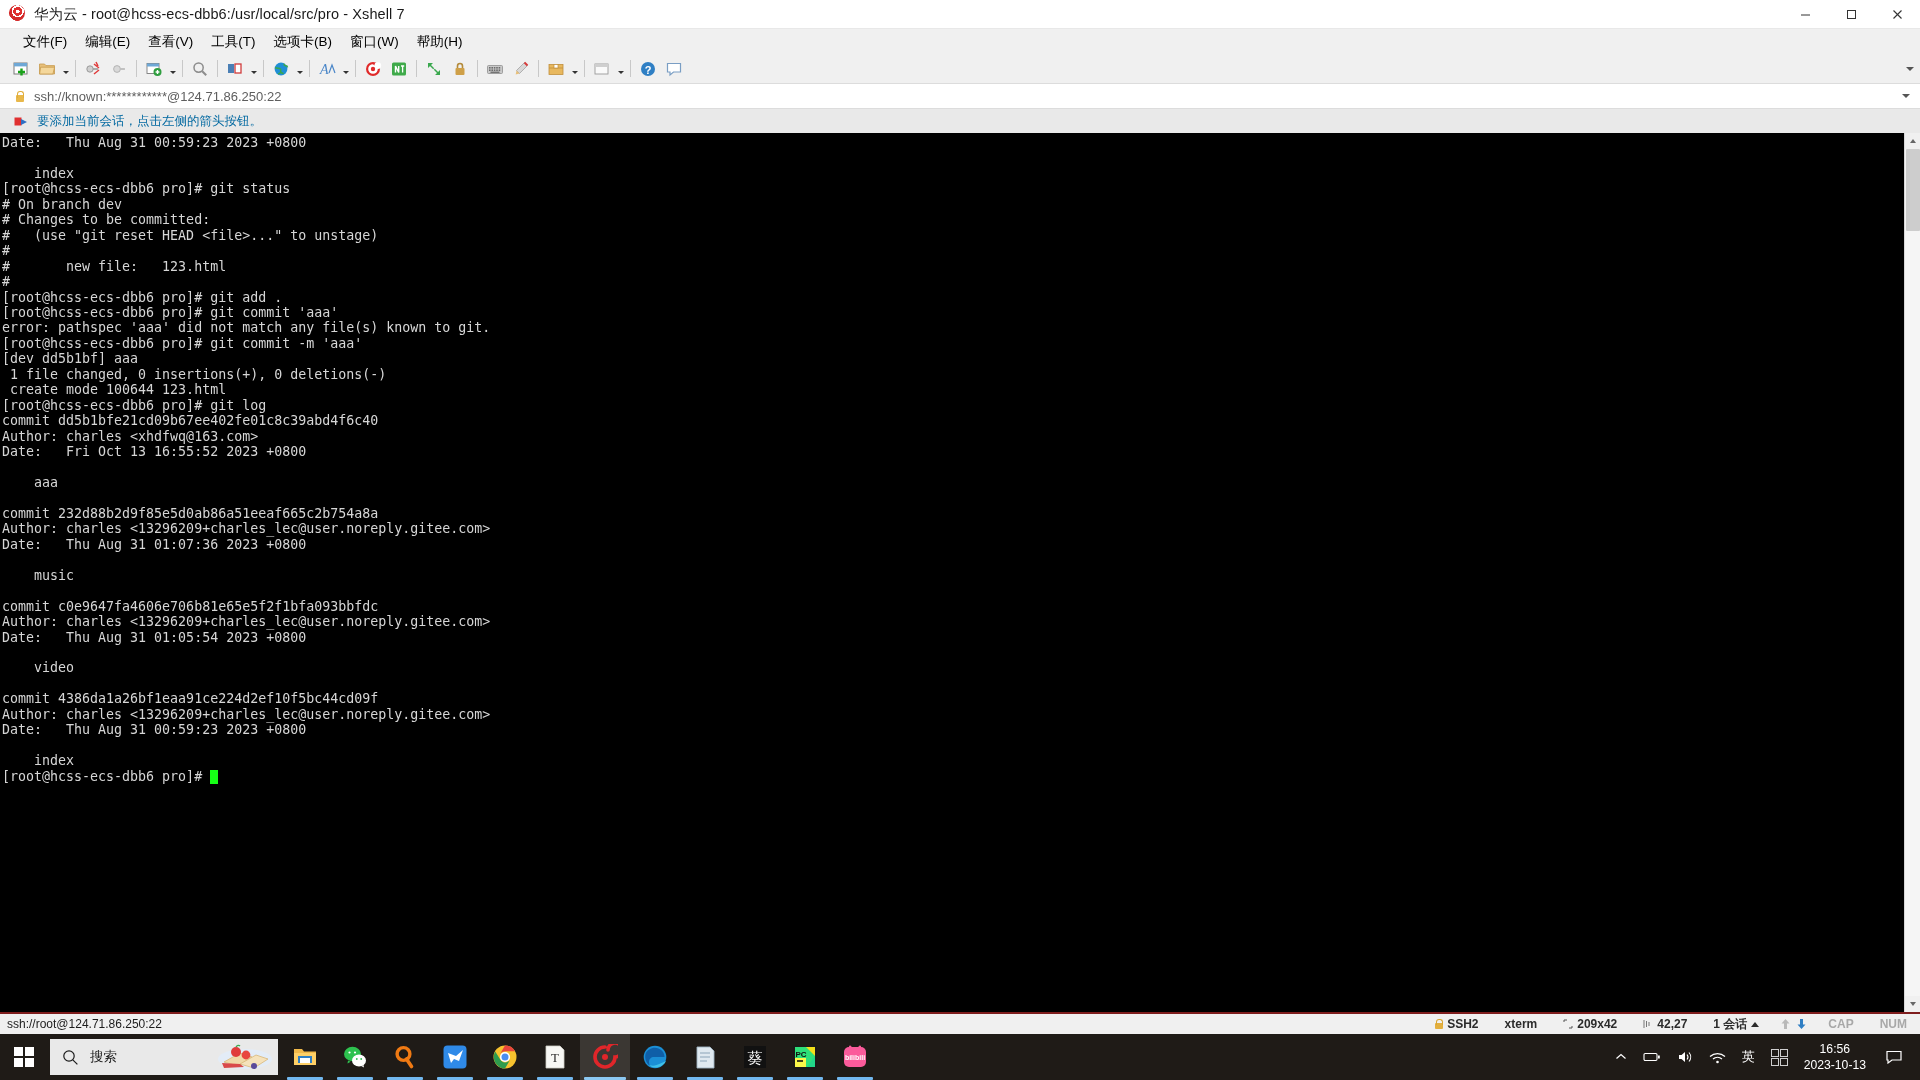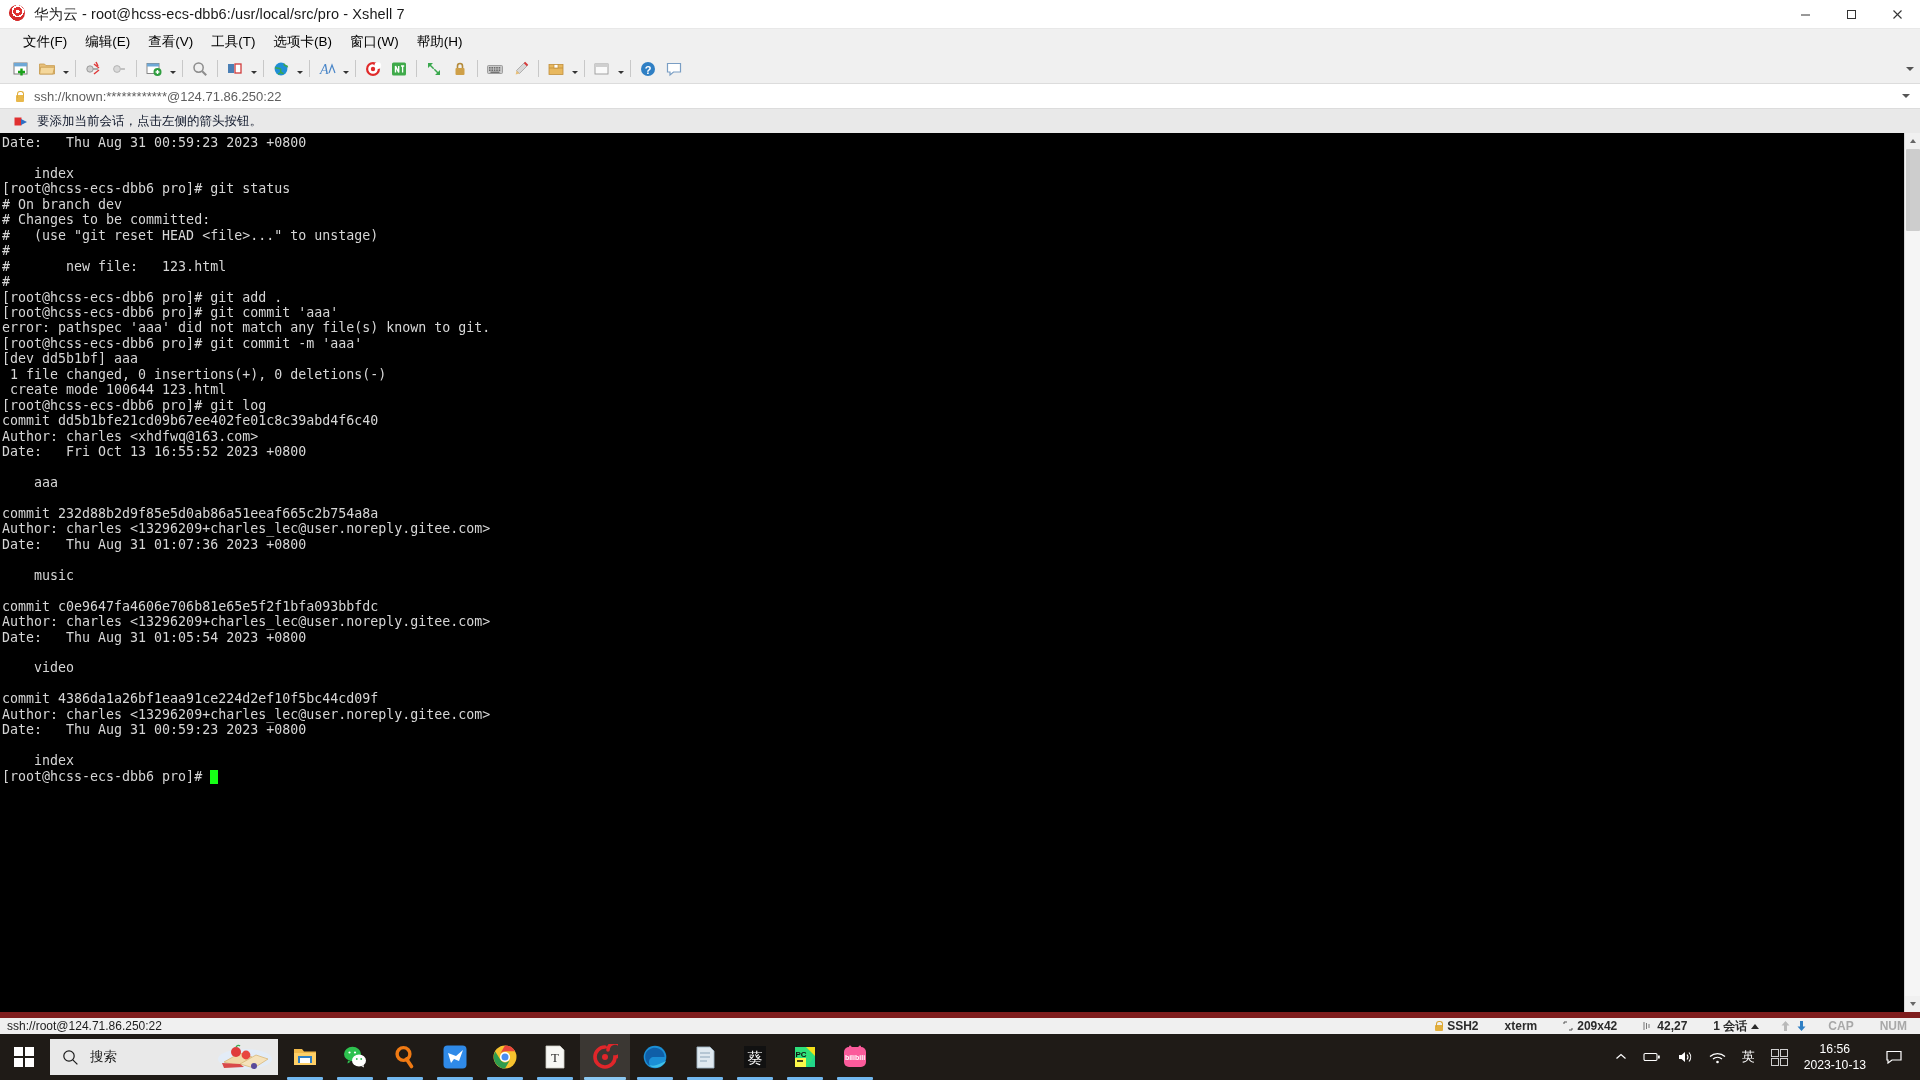--- a/index.html
+++ b/index.html
@@ -121,21 +121,21 @@
   }
 
   
   .noticebar {
     height: 24px; flex: 0 0 24px;
     background: #e9e9e9;
     display: flex; align-items: center;
     padding-left: 14px;
   }
   .notice-icon { width: 15px; height: 12px; margin-right: 8px; position: relative; flex:0 0 15px;}
-  .notice-text { font-size: 12.5px; color: #0f172a; }
+  .notice-text { font-size: 12.5px; color: #0369a1; }
 
   
   .tabbar {
     height: 25px; flex: 0 0 25px;
     background: #eeeeee;
     display: flex; align-items: stretch;
     position: relative;
     border-bottom: 2px solid #0a7bd4;
   }
   .tab {
@@ -208,21 +208,21 @@
     position: absolute; left: 1px; right: 1px;
     background: #cdcdcd; border-radius: 1px;
   }
 
   
   .statusbar {
     height: 22px; flex: 0 0 22px;
     background: #f0f0f0;
     display: flex; align-items: center;
     font-size: 12px; color: #2b2b2b;
-    border-top: 6px solid #7f1d1d;
+    border-top: 2px solid #7f1d1d;
     padding-left: 7px;
     justify-content: center;
   }
   .sb-left { font-size: 12px; color: #1c1c1c; }
   .sb-right { margin-left: auto; display: flex; align-items: center; }
   .sb-cell {
     display: flex; align-items: center; gap: 4px;
     padding: 0 13px; white-space: nowrap; font-weight: bold;
   }
   .sb-cell.dim { color: #a8a8a8; }

